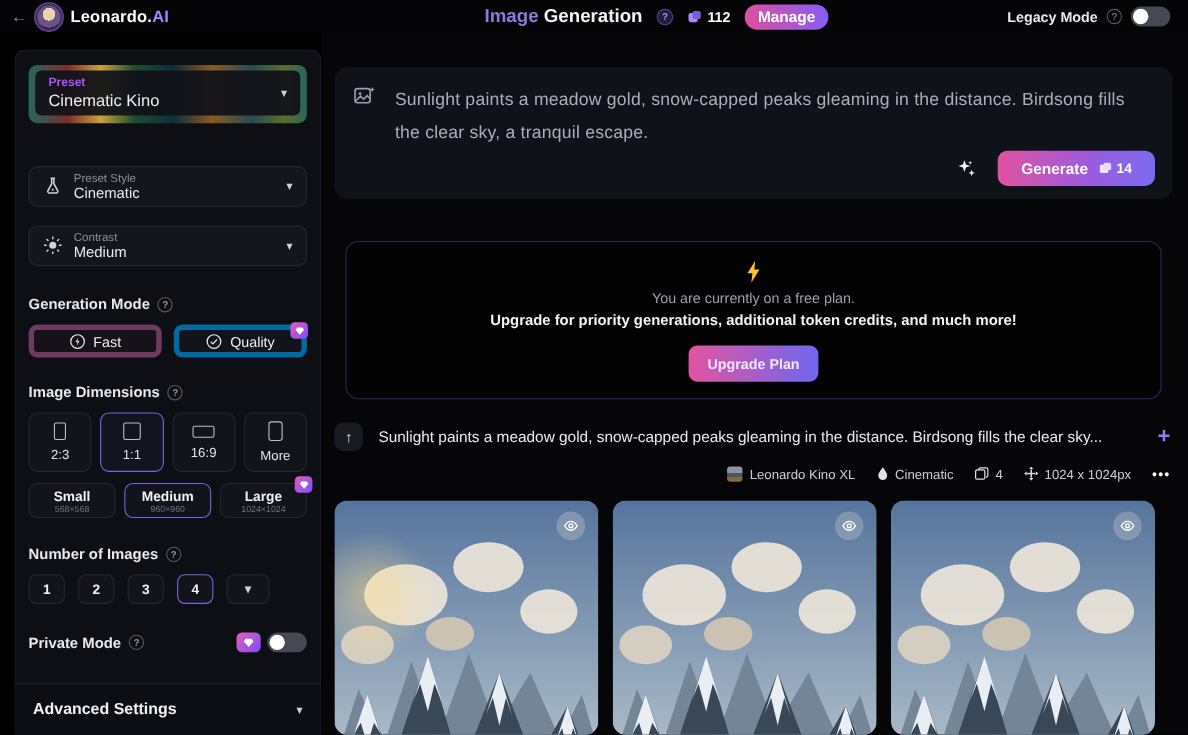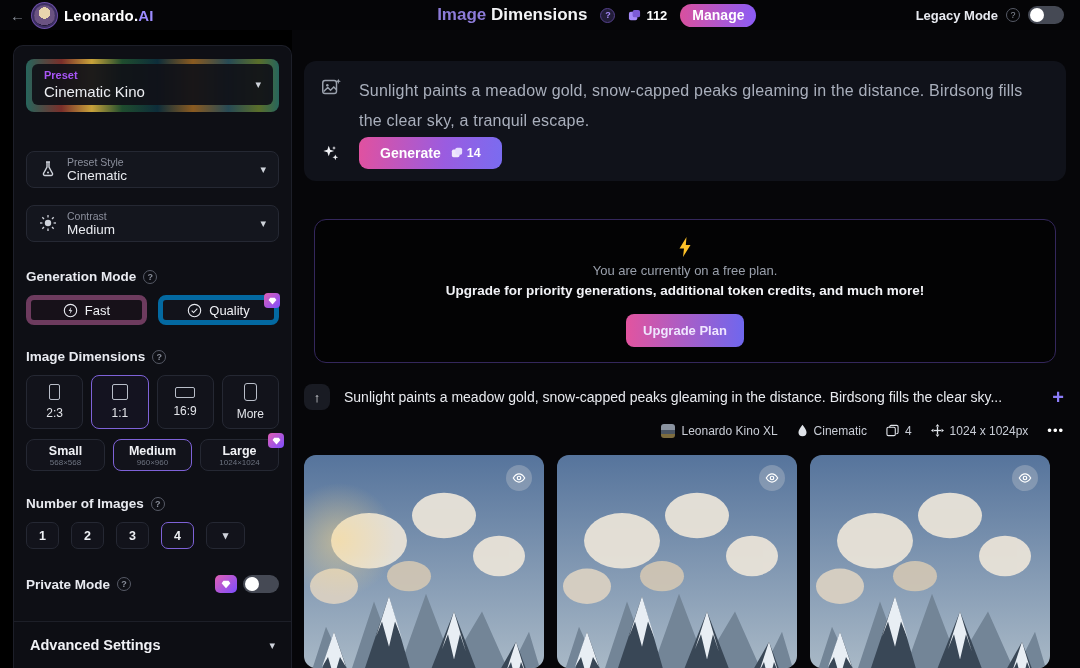--- a/index.html
+++ b/index.html
@@ -92,21 +92,21 @@
     display:grid; place-items:center; cursor:pointer; }
 
   .advanced { border-top:1px solid #1d1f28; margin:6px -12px 0; padding:15px 16px; display:flex;
     align-items:center; justify-content:space-between; background:#0d0e14; cursor:pointer; }
   .advanced b { font-size:14.5px; color:#f0f1f5; }
 
   
   .prompt-card { background:#10121a; border-radius:12px; height:120px; padding:15px 16px 12px; display:flex; flex-direction:column; }
   .prompt-row { display:flex; gap:17px; }
   .prompt-text { font-size:16px; color:#a9afbc; line-height:1.85; max-width:690px; letter-spacing:.2px; }
-  .prompt-actions { margin-top:auto; display:flex; align-items:center; gap:18px; }
+  .prompt-actions { margin-top:auto; display:flex; justify-content:flex-end; align-items:center; gap:18px; }
   .gen-btn { display:flex; align-items:center; gap:10px; padding:8px 21px; border:none; border-radius:9px; cursor:pointer;
     background:linear-gradient(95deg,#e1519f 0%,#9a5ce0 60%,#7a6cf0 100%); color:#fff; font-weight:bold; font-size:14px; }
   .gen-cost { display:flex; align-items:center; gap:4px; font-size:12.5px; font-weight:bold; }
 
   .banner { margin:38px auto 0; width:742px; height:144px; background:#030304; border:1px solid #34275c;
     border-radius:12px; display:flex; flex-direction:column; align-items:center; justify-content:center; gap:5px; }
   .banner-line1 { font-size:13px; color:#9aa0ac; }
   .banner-line2 { font-size:13.5px; font-weight:bold; color:#f2f3f7; }
   .upgrade-btn { margin-top:11px; padding:9px 17px; border:none; border-radius:8px; cursor:pointer;
     background:linear-gradient(90deg,#e2549f,#6f67ee); color:#efe6ff; font-size:13px; font-weight:bold; }
@@ -137,21 +137,21 @@
 
 <div class="app">
 
   <header class="topbar">
     <div class="tb-left">
       <span class="back">←</span>
       <span class="avatar"></span>
       <span class="brand"><span>Leonardo.</span><span class="ai">AI</span></span>
     </div>
     <div class="tb-center">
-      <span class="title"><span class="t1">Image</span> <span>Dimensions</span></span>
+      <span class="title"><span class="t1">Image</span> <span>Generation</span></span>
       <span class="help-badge">?</span>
       <span class="tokens">
         <svg class="coin" width="13" height="13" viewBox="0 0 14 14">
             <rect x="1" y="3" width="9" height="9" rx="2" fill="#a78bfa"></rect>
             <rect x="5" y="1" width="8" height="8" rx="2" fill="#7c5cd6"></rect>
           </svg>
         <span>112</span>
       </span>
       <button class="manage">Manage</button>
     </div>

